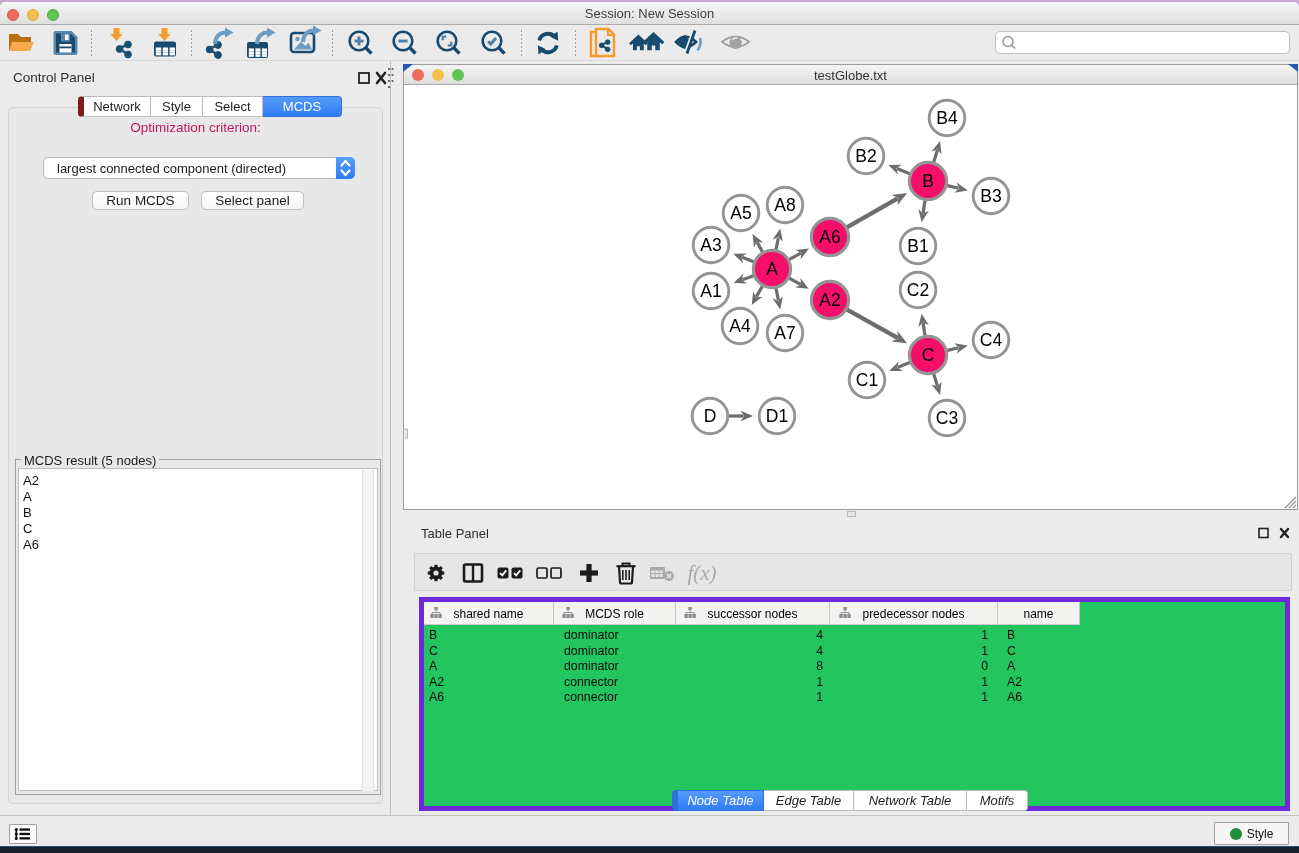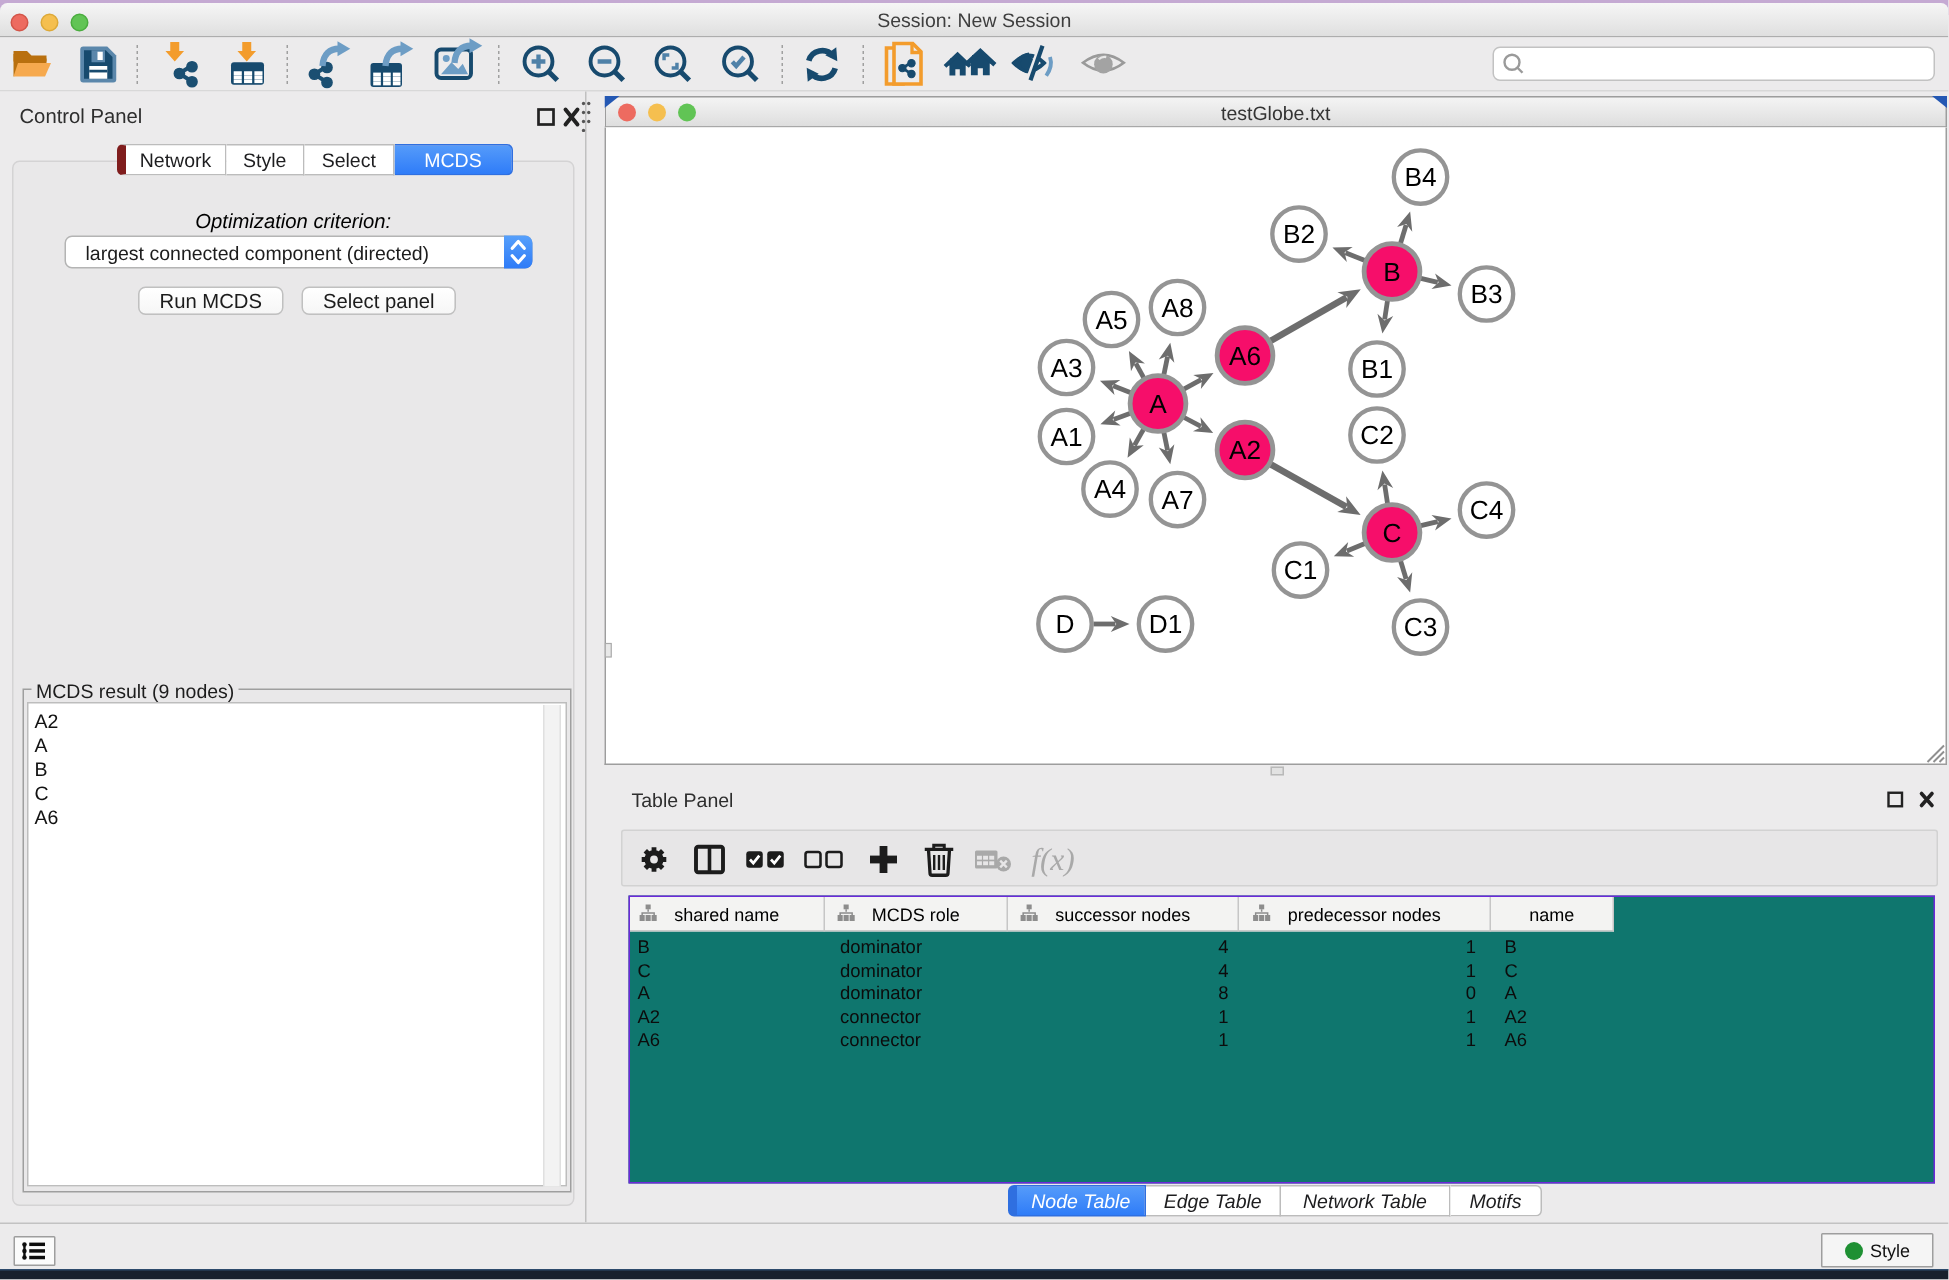--- a/index.html
+++ b/index.html
@@ -25,21 +25,21 @@
 #leftpanel { left:0; top:61px; width:391px; height:754px; background:#ecebec; border-right:1px solid #c0c0c0; }
 #cp-title { left:13px; top:70px; font-size:13.5px; color:#2e2e2e; }
 #cp-body { left:8px; top:107px; width:375px; height:697px; background:#e9e8e9;
   border:1px solid #d4d3d4; border-radius:5px; }
 #tabs { left:78px; top:96px; height:21px; display:flex; font-size:13px; }
 .tab { background:#fff; border:1px solid #bcbcbc; border-left:none; color:#1d1d1f;
   display:flex; align-items:center; justify-content:center; height:21px; }
 .tab.first { border-left:6px solid #7f1d1d; border-radius:4px 0 0 4px; }
 .tab.last { border-radius:0 4px 4px 0; }
 .tab.sel { background:linear-gradient(#559bfa,#2f7cf8); border-color:#2f6fe0; color:#fff; }
-#optlabel { left:0; top:140px; width:391px; text-align:center; font-size:13.5px; color:#000000;font-style:italic; }
+#optlabel { left:0; top:120px; width:391px; text-align:center; font-size:13.5px; color:#be185d; }
 #dropdown { left:43px; top:157px; width:312px; height:22px; background:#fff;
   border:1px solid #b4b4b4; border-radius:5px; font-size:13px; color:#1c1c1c; }
 #dropdown .txt { left:13px; top:3px; }
 #dd-step { right:-1px; top:-1px; width:19px; height:22px; border-radius:0 5px 5px 0;
   background:linear-gradient(#57a0fb,#2e7bf7); }
 .btn { background:linear-gradient(#ffffff,#f6f6f6); border:1px solid #c0c0c0; border-radius:5px;
   font-size:13.5px; color:#1c1c1c; display:flex; align-items:center; justify-content:center; }
 #btn-run { left:92px; top:191px; width:97px; height:19px; }
 #btn-close { left:201px; top:191px; width:103px; height:19px; }
 #fieldset { left:15px; top:459px; width:366px; height:336px; border:1px solid #9f9f9f; }
@@ -57,21 +57,21 @@
 #nw-title .t3 { left:48px; background:#61c455; }
 #nw-title .tl { top:4px; }
 #nw-text { top:4px; left:0; width:895px; text-align:center; font-size:13px; color:#333; }
 #canvas { left:0; top:21px; width:895px; height:425px; background:#fff;
   border:1px solid #9d9d9d; border-top:none; }
 
 #tablepanel { left:404px; top:522px; width:895px; height:293px; }
 #tp-title { left:17px; top:4px; font-size:13px; color:#2e2e2e; }
 #tp-toolbar { left:10px; top:31px; width:878px; height:38px; background:#e7e6e7;
   border:1px solid #d2d2d2; border-radius:2px; }
-#tbl { left:15px; top:75px; width:871px; height:192px; background:#0f766e; border:1px solid #6d28d9; }
+#tbl { left:15px; top:75px; width:871px; height:214px; background:#22c55e; border:5px solid #6d28d9; }
 #tbl-head { position:absolute; left:0; top:0; width:656px; height:23px; background:#f3f3f2;
   border-bottom:1px solid #cacaca; font-size:12px; color:#111; }
 .hcell { position:absolute; top:0; height:23px; border-right:1px solid #c6c6c6; font-size:12px;
   display:flex; align-items:center; justify-content:center; }
 .trow { position:absolute; font-size:12.3px; color:#0c0c0c; }
 
 #bottomtabs { left:268px; top:268px; height:21px; display:flex; font-size:13px;font-style:italic; }
 
 #statusbar { left:0; top:815px; width:1299px; height:31px; background:#ecebec; border-top:1px solid #c2c2c2; }
 #menubtn { left:9px; top:824px; width:28px; height:20px; background:#fbfbfb; border:1px solid #9e9e9e; border-radius:1px; }
@@ -275,21 +275,21 @@
   <div class="abs" id="dd-step">
       <svg width="19" height="22" viewBox="0 0 19 22" style="position:absolute;left:0;top:0">
         <path d="M5.5 8.5 L9.5 4 L13.5 8.5" fill="none" stroke="#fff" stroke-width="2.2" stroke-linecap="round" stroke-linejoin="round"></path>
         <path d="M5.5 13.5 L9.5 18 L13.5 13.5" fill="none" stroke="#fff" stroke-width="2.2" stroke-linecap="round" stroke-linejoin="round"></path>
       </svg>
     </div>
 </div>
 <div class="abs btn" id="btn-run">Run MCDS</div>
 <div class="abs btn" id="btn-close">Select panel</div>
 <div class="abs" id="fieldset"></div>
-<div class="abs" id="fieldlegend">MCDS result (9 nodes)</div>
+<div class="abs" id="fieldlegend">MCDS result (5 nodes)</div>
 <div class="abs" id="listbox">
   <div class="items">A2<br>A<br>B<br>C<br>A6</div>
   <div id="listtrack"></div>
 </div>
 
 <div class="abs" id="netwin">
   <div class="abs" id="nw-title">
     <div class="abs tl t1"></div>
       <div class="abs tl t2"></div>
       <div class="abs tl t3"></div>

